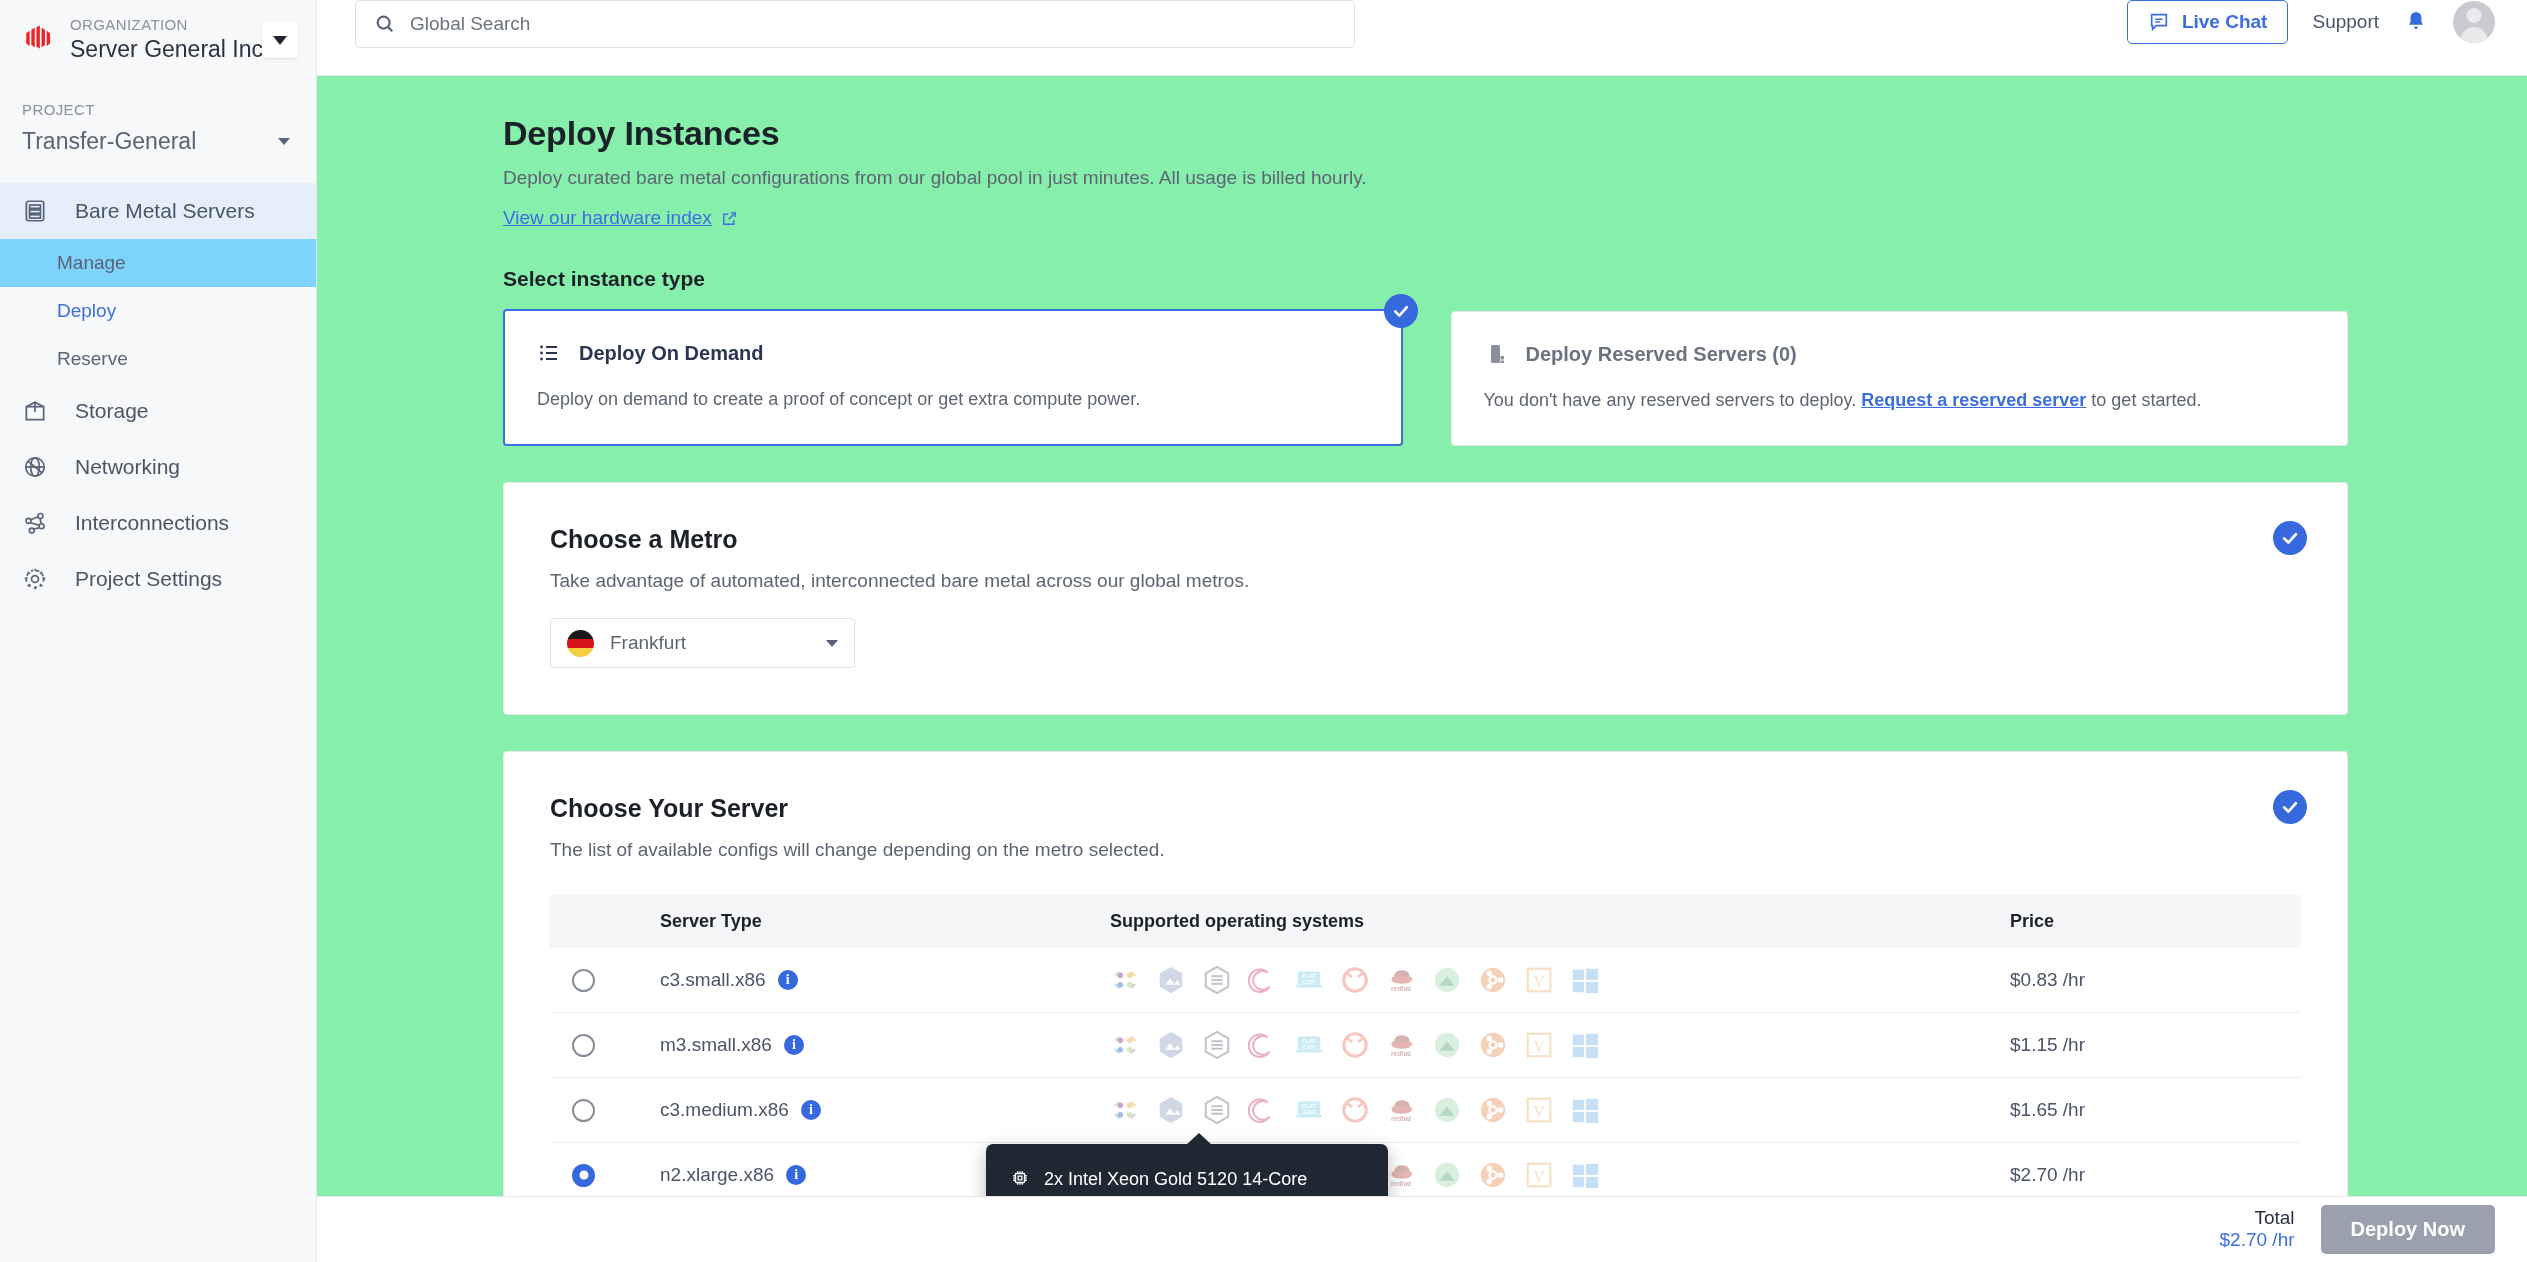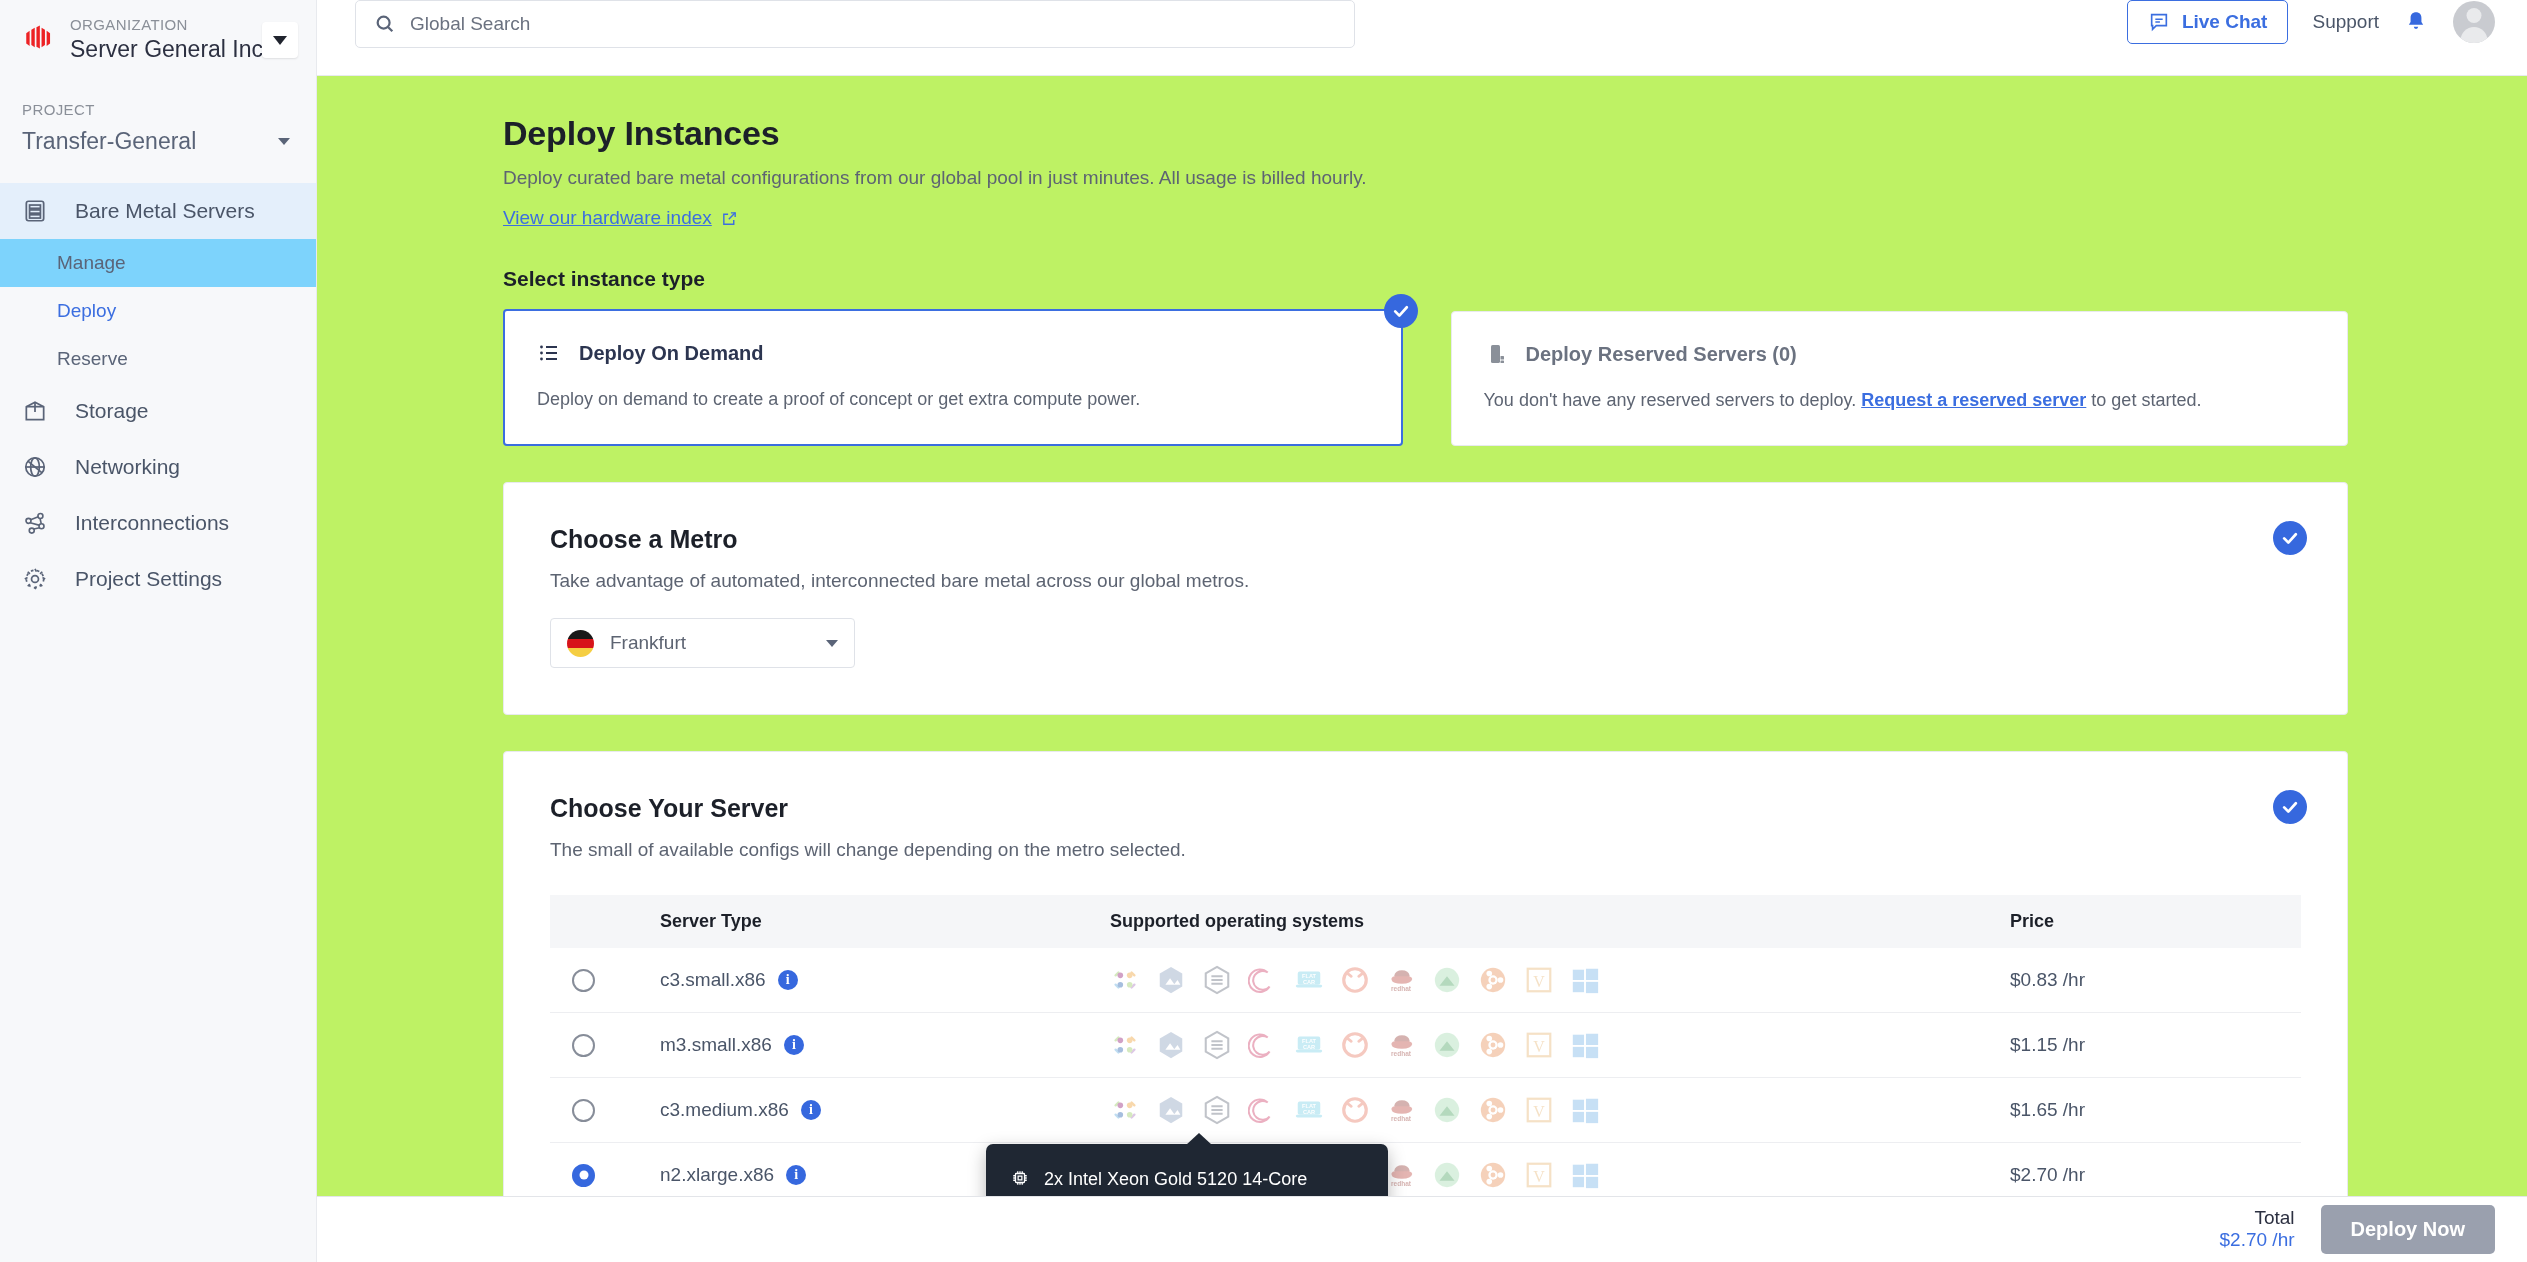--- a/index.html
+++ b/index.html
@@ -113,21 +113,21 @@
     background: #e9eaec; transform: translateX(-50%);
   }
   .avatar::after {
     content: ""; position: absolute; left: 50%; top: 26px;
     width: 27px; height: 24px; border-radius: 14px 14px 0 0;
     background: #e9eaec; transform: translateX(-50%);
   }
 
   
   .main {
-    flex: 1; background: #bef264; position: relative;
+    flex: 1; background: #86efac; position: relative;
     overflow: hidden;
   }
   .content { padding: 38px 0 0 0; }
   .inner { width: 1845px; margin-left: 186px; }
 
   .page-title { font-size: 34px; color: #1c2029; font-weight: bold; letter-spacing: -.2px; }
   .page-sub { font-size: 19px; color: #5d6472; margin-top: 14px; }
   .hw-link {
     display: inline-flex; align-items: center; gap: 9px;
     font-size: 19px; color: #3b6ee0; text-decoration: underline;
@@ -434,21 +434,21 @@
         </section>
 
         
         <section class="panel">
           <div class="panel-check">
             <svg width="20" height="20" viewBox="0 0 24 24" fill="none" stroke="#fff" stroke-width="3.2" stroke-linecap="round" stroke-linejoin="round">
               <path d="M5 12.5 L10 17.5 L19 7.5"></path>
             </svg>
           </div>
           <h2 class="panel-title">Choose Your Server</h2>
-          <p class="panel-sub">The small of available configs will change depending on the metro selected.</p>
+          <p class="panel-sub">The list of available configs will change depending on the metro selected.</p>
 
           <table>
             <thead>
               <tr>
                 <th class="c-radio"></th>
                 <th class="c-type">Server Type</th>
                 <th class="c-os">Supported operating systems</th>
                 <th class="c-price">Price</th>
               </tr>
             </thead>

